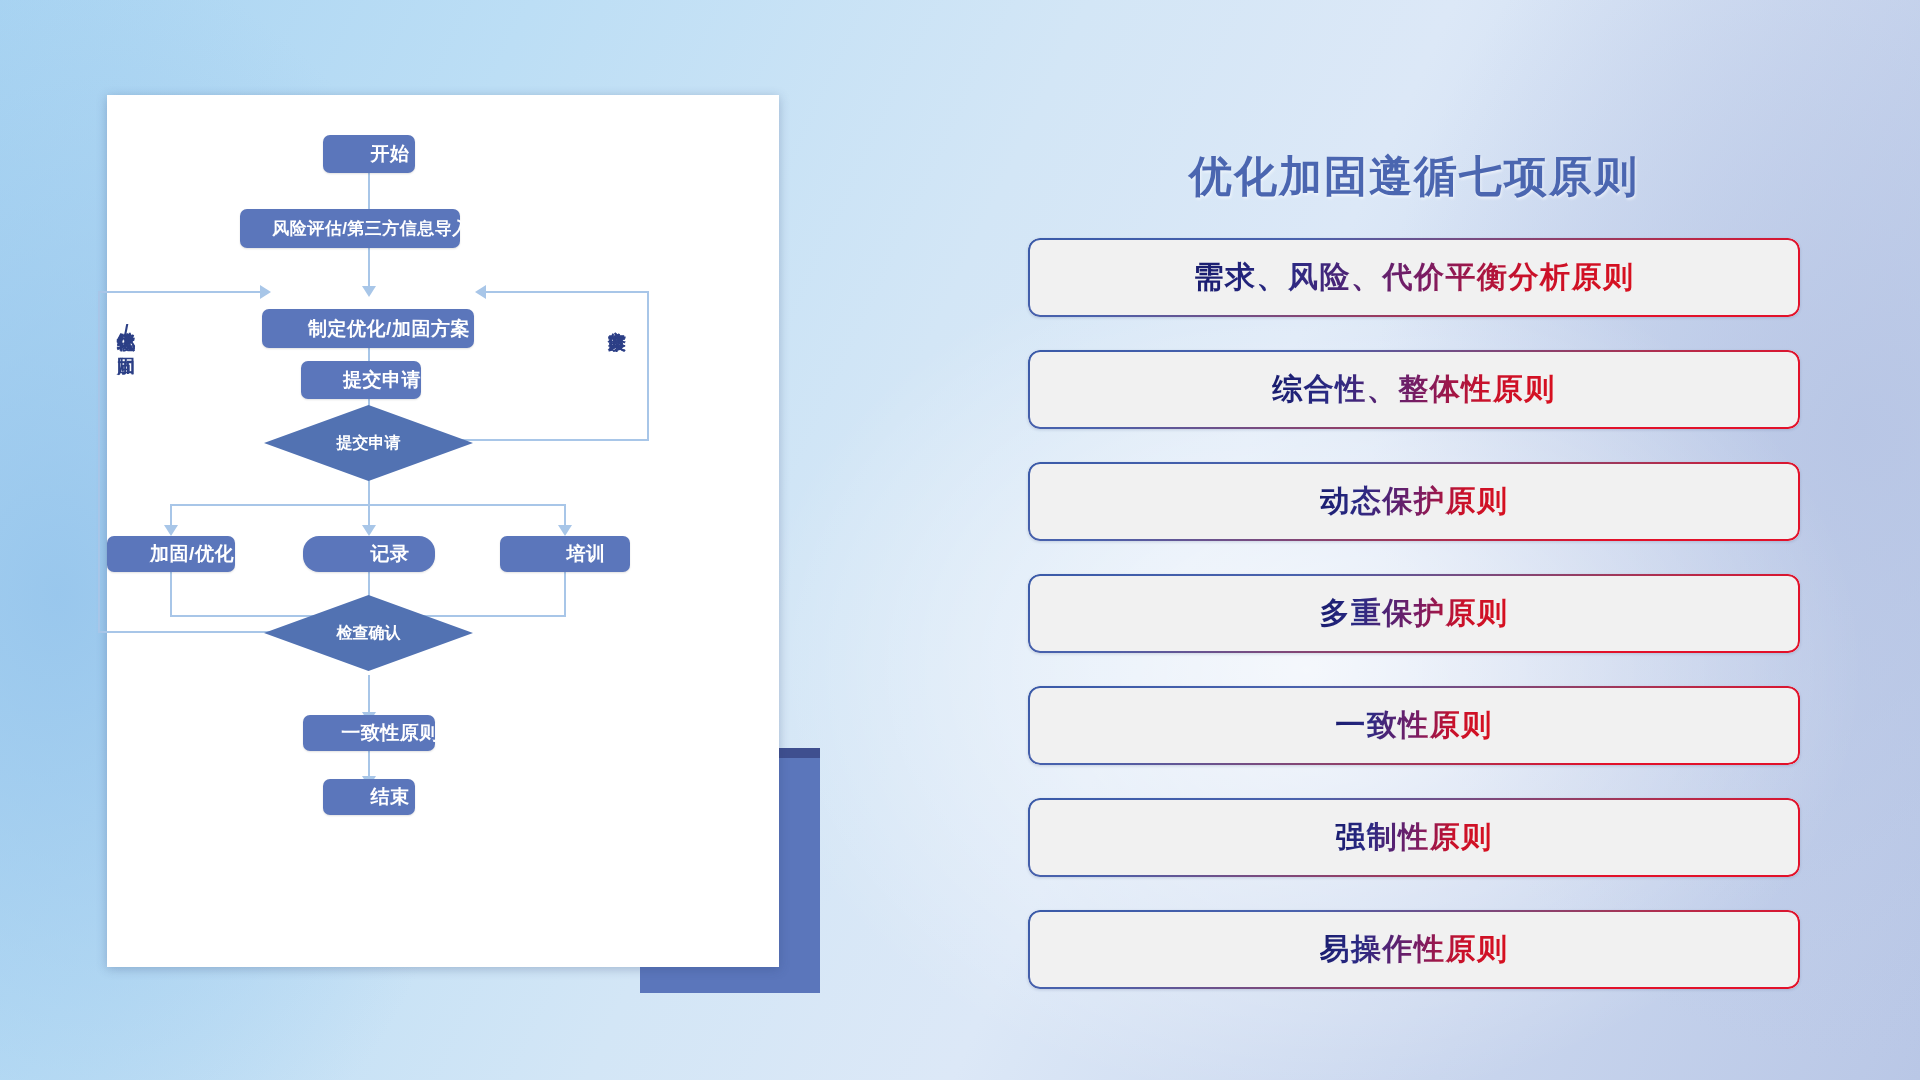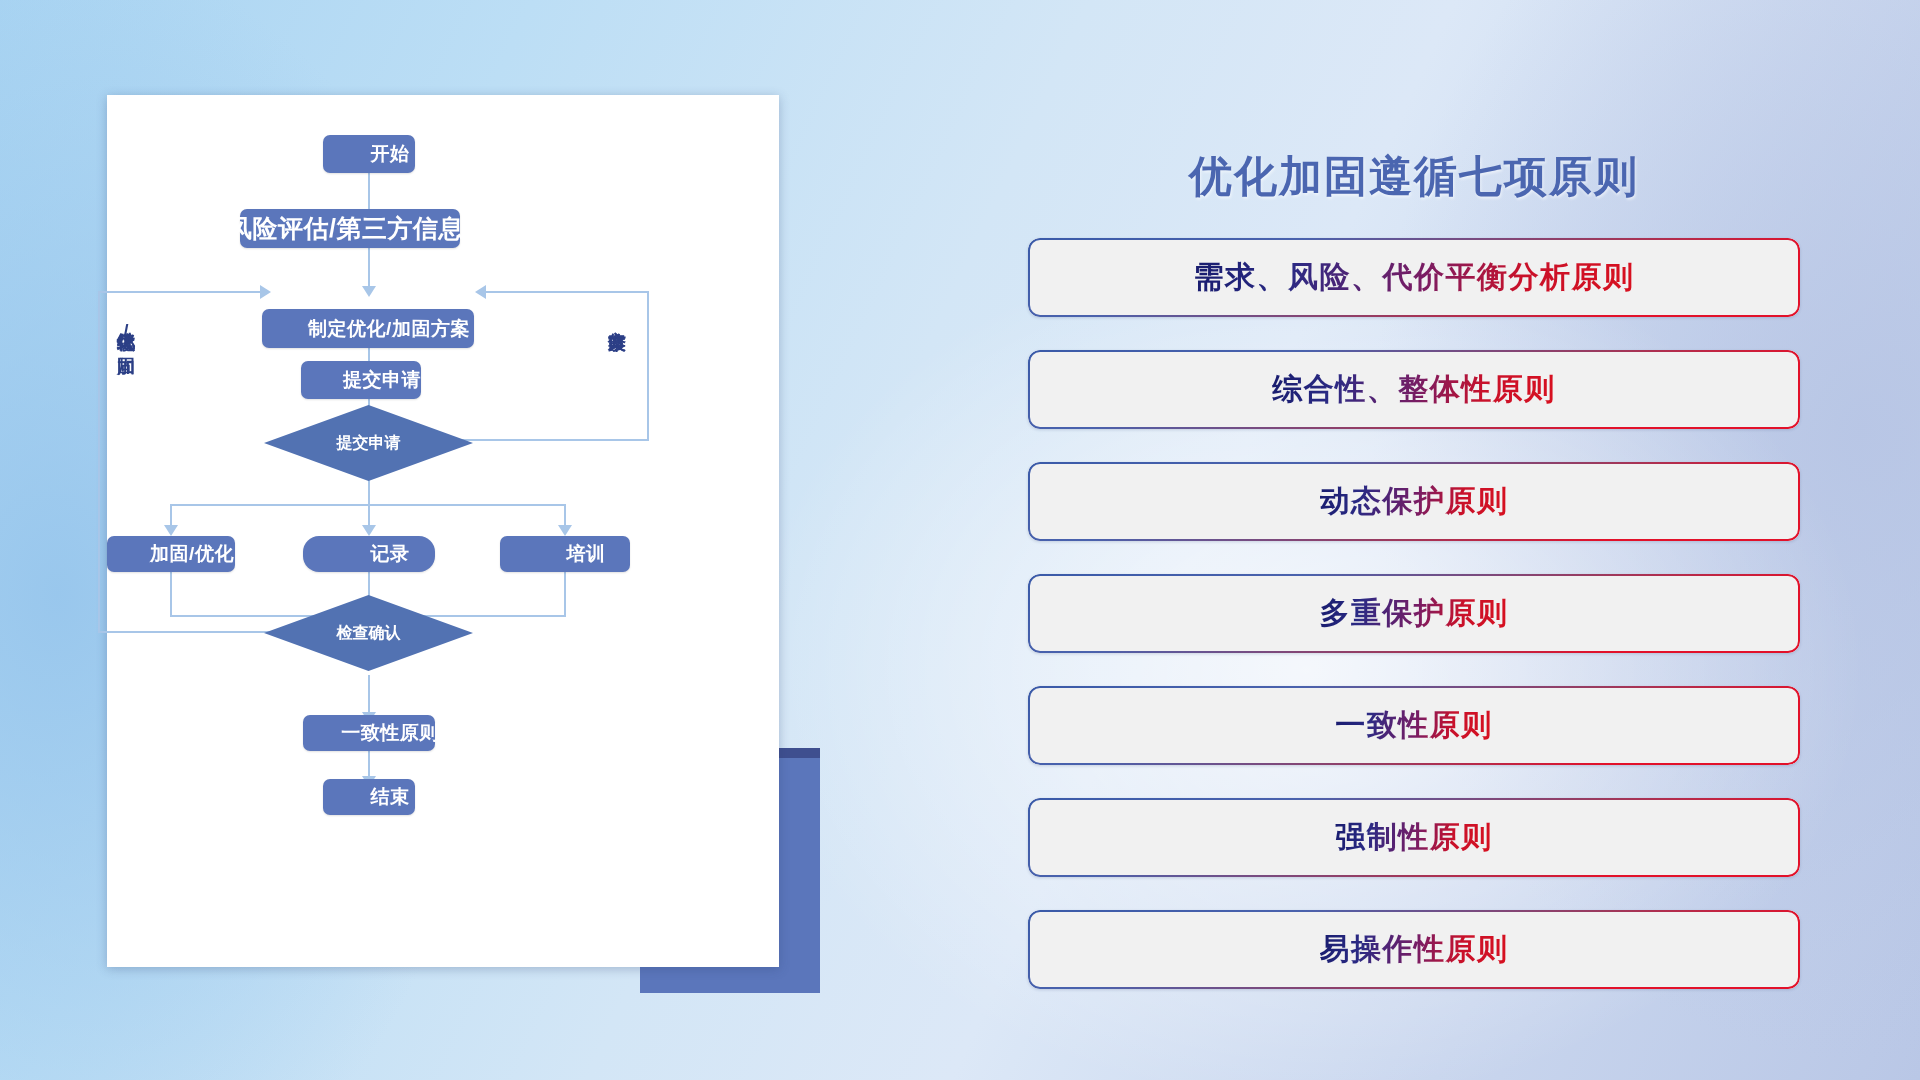--- a/index.html
+++ b/index.html
@@ -214,21 +214,21 @@
     <div class="conn conn-v" style="left:261px; top:580px; height:40px;"></div>
     <div class="arrow-down" style="left:255px; top:617px;"></div>
 
     <div class="conn conn-v" style="left:261px; top:656px; height:27px;"></div>
     <div class="arrow-down" style="left:255px; top:681px;"></div>
 
     <div class="node" style="left:216px; top:40px; width:92px; height:38px; font-size:19px;">
       <span>开始</span>
     </div>
 
-    <div class="node" style="left:133px; top:114px; width:220px; height:39px; font-size:25px;">
+    <div class="node" style="left:133px; top:114px; width:220px; height:39px; font-size:17px;">
       <span>风险评估/第三方信息导入</span>
     </div>
 
     <div class="node" style="left:155px; top:190px; width:212px; height:39px; font-size:19px;margin-top:24px;">
       <span>制定优化/加固方案</span>
     </div>
 
     <div class="node" style="left:194px; top:266px; width:120px; height:38px; font-size:19px;">
       <span>提交申请</span>
     </div>

